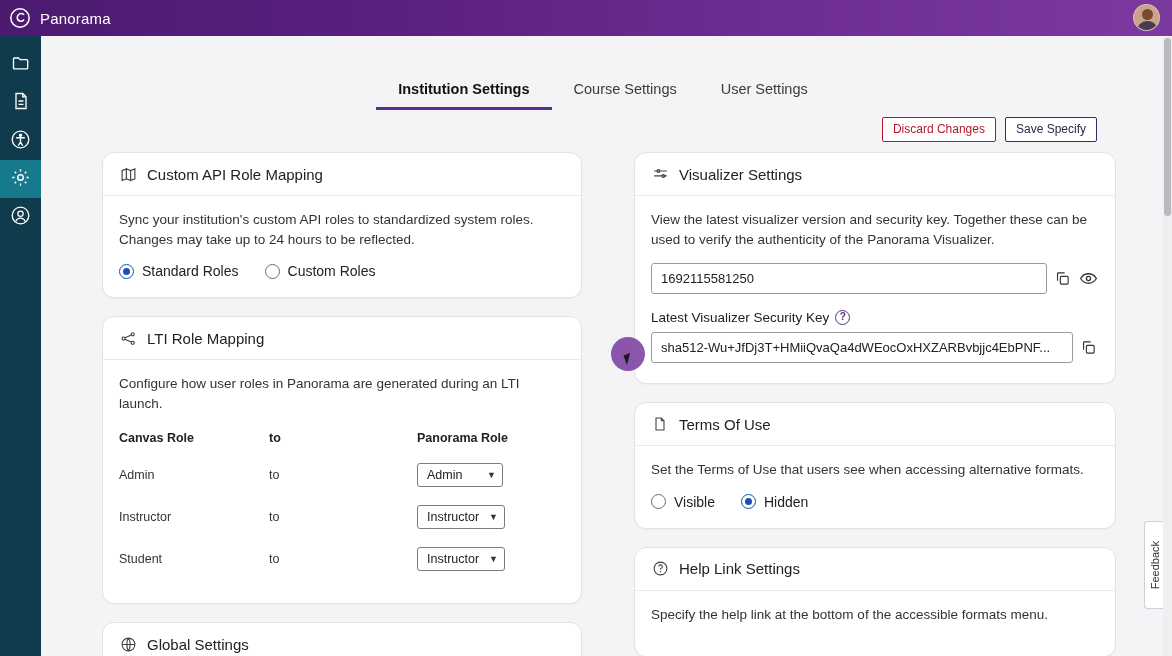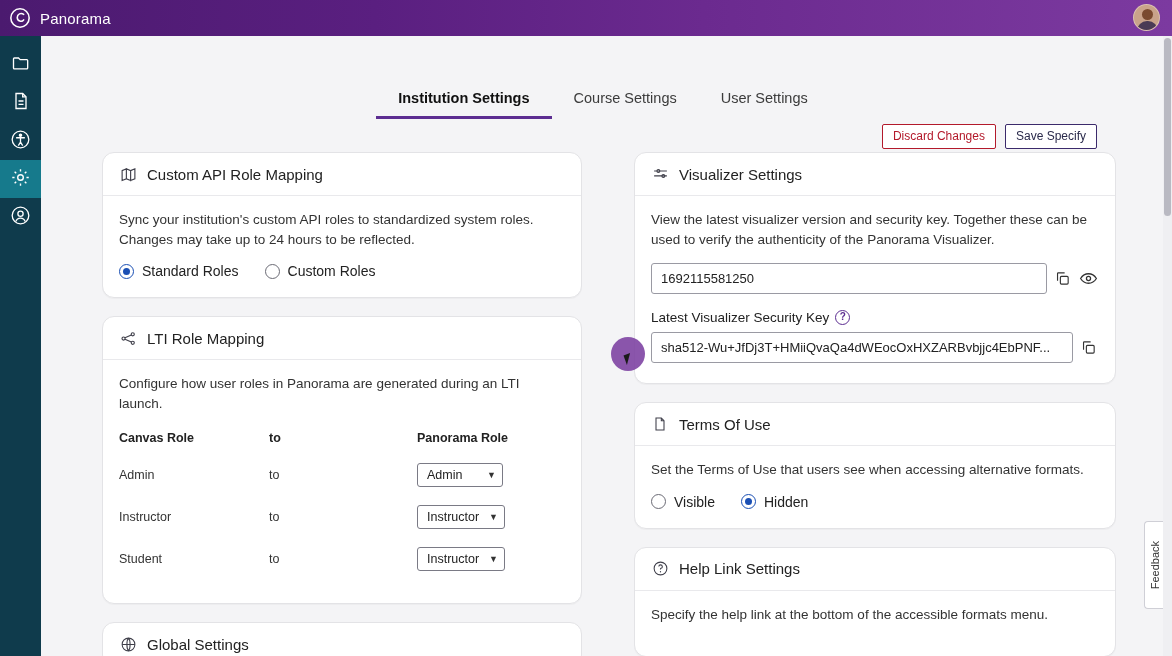--- a/index.html
+++ b/index.html
@@ -72,40 +72,40 @@
   
   .content {
     position: absolute; top: 36px; left: 41px;
     width: 1124px; height: 620px;
     background: #f4f4f6;
     overflow: hidden;
   }
 
   
   .tabs {
-    position: absolute; top: 46px; left: 0; width: 1124px;
+    position: absolute; top: 37px; left: 0; width: 1124px;
     display: flex; justify-content: center; gap: 0px;
   }
   .tab {
     padding: 8px 22px 10px 22px;
     font-size: 14.5px;
     color: #3b3b3b;
     cursor: pointer;
     border-bottom: 3px solid transparent;
     white-space: nowrap;
   }
   .tab.active {
     color: #111;
     font-weight: bold;
     border-bottom: 3px solid #5c2d91;
   }
 
   
   .actions {
-    position: absolute; top: 88px; right: 68px;
+    position: absolute; top: 81px; right: 68px;
     display: flex; gap: 9px;
   }
   .btn {
     font-size: 12px;
     padding: 5px 10px;
     background: #ffffff;
     border-radius: 2px;
     cursor: pointer;
     line-height: 1.1;
   }

